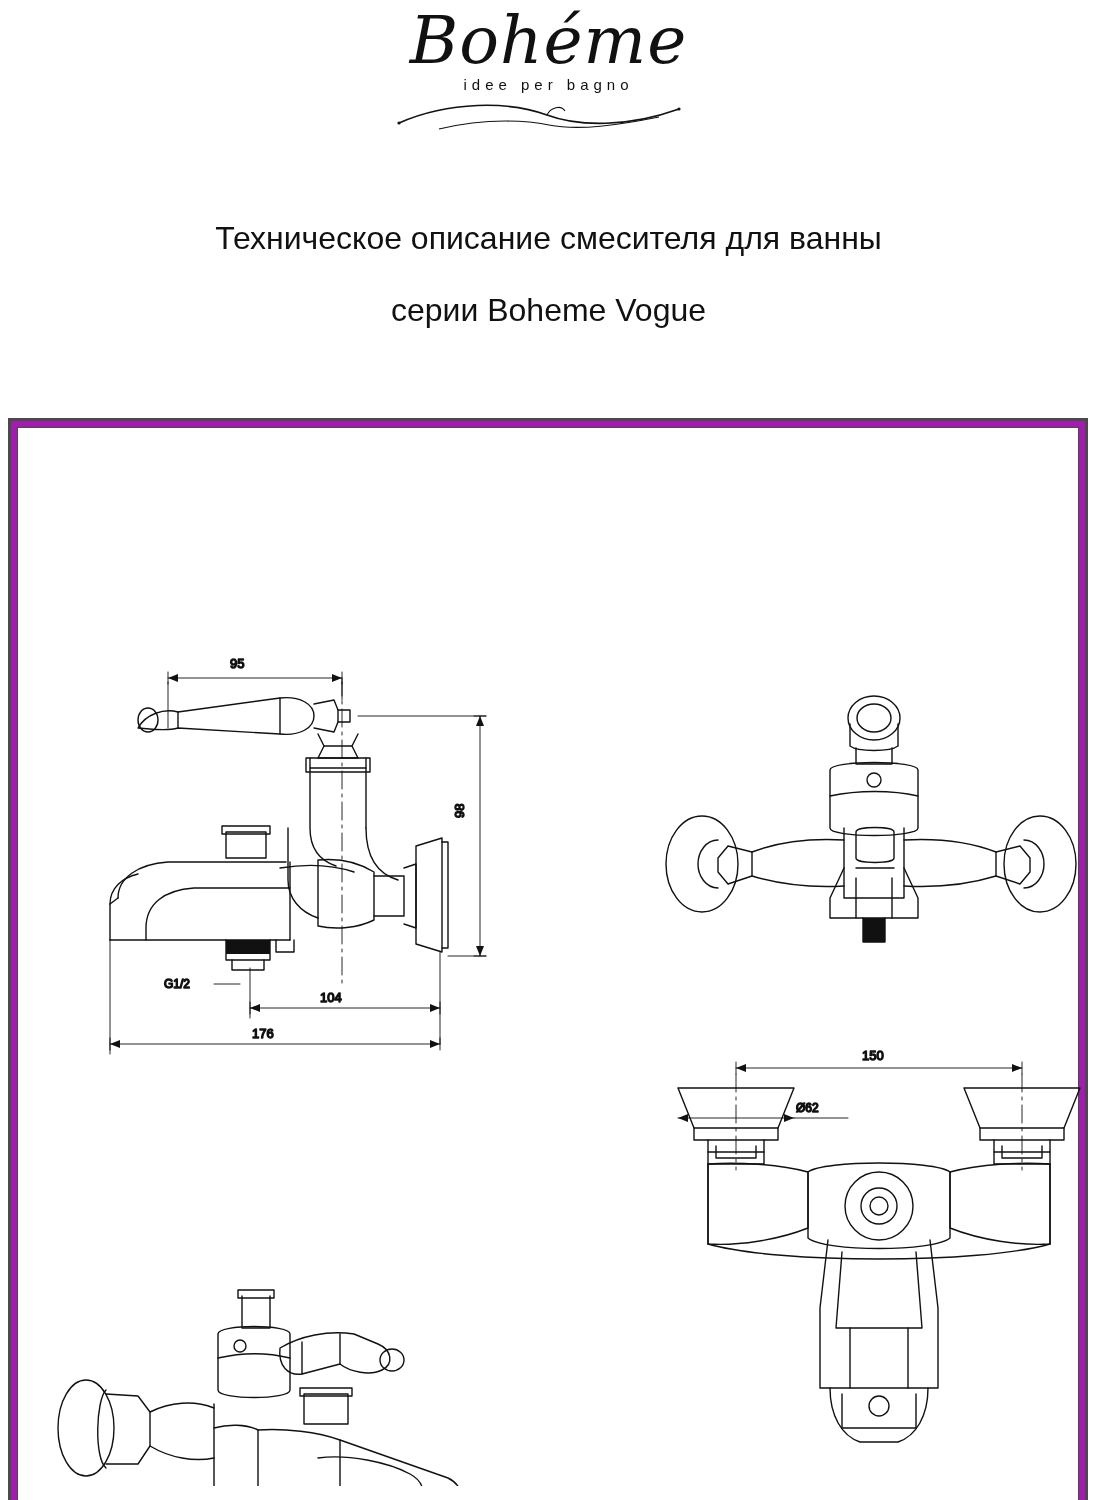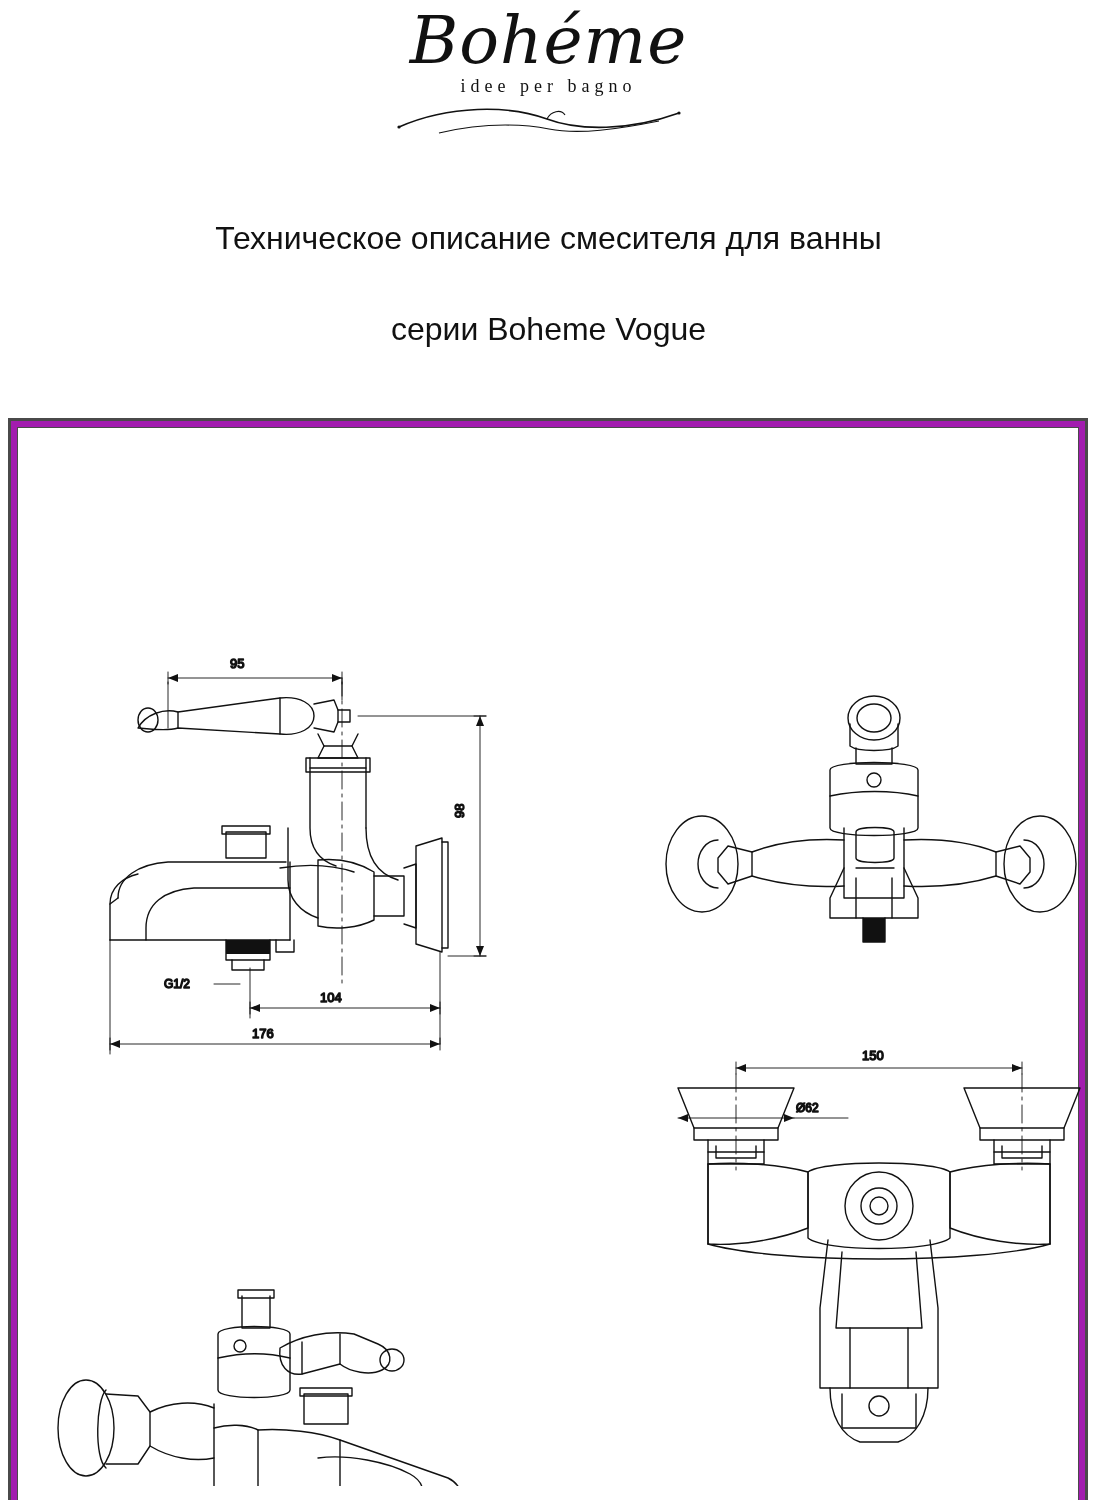--- a/index.html
+++ b/index.html
@@ -28,22 +28,22 @@
     font-family: "DejaVu Serif", serif;
     font-style: italic;
     font-size: 66px;
     line-height: 1.0;
     letter-spacing: 1px;
     color: #111;
     position: relative;
     display: inline-block;
   }
   .logo-tagline {
-    font-family: Liberation Serif, serif;
-    font-size: 18px;
+    font-family: Liberation Sans, sans-serif;
+    font-size: 15px;
     letter-spacing: 5px;
     color: #111;
     margin-top: 2px;
   }
   .logo-swash {
     margin-top: 2px;
     height: 40px;
   }
 
   
@@ -53,21 +53,21 @@
     left: 0;
     width: 1097px;
     text-align: center;
   }
   .title-line {
     font-size: 32px;
     color: #111;
     line-height: 1.0;
   }
   .title-line.second {
-    margin-top: 59px;
+    margin-top: 40px;
   }
 
   
   .frame-outer {
     position: absolute;
     left: 8px;
     top: 418px;
     width: 1080px;
     height: 1388px;
     border: 3px solid #4a4a4a;

